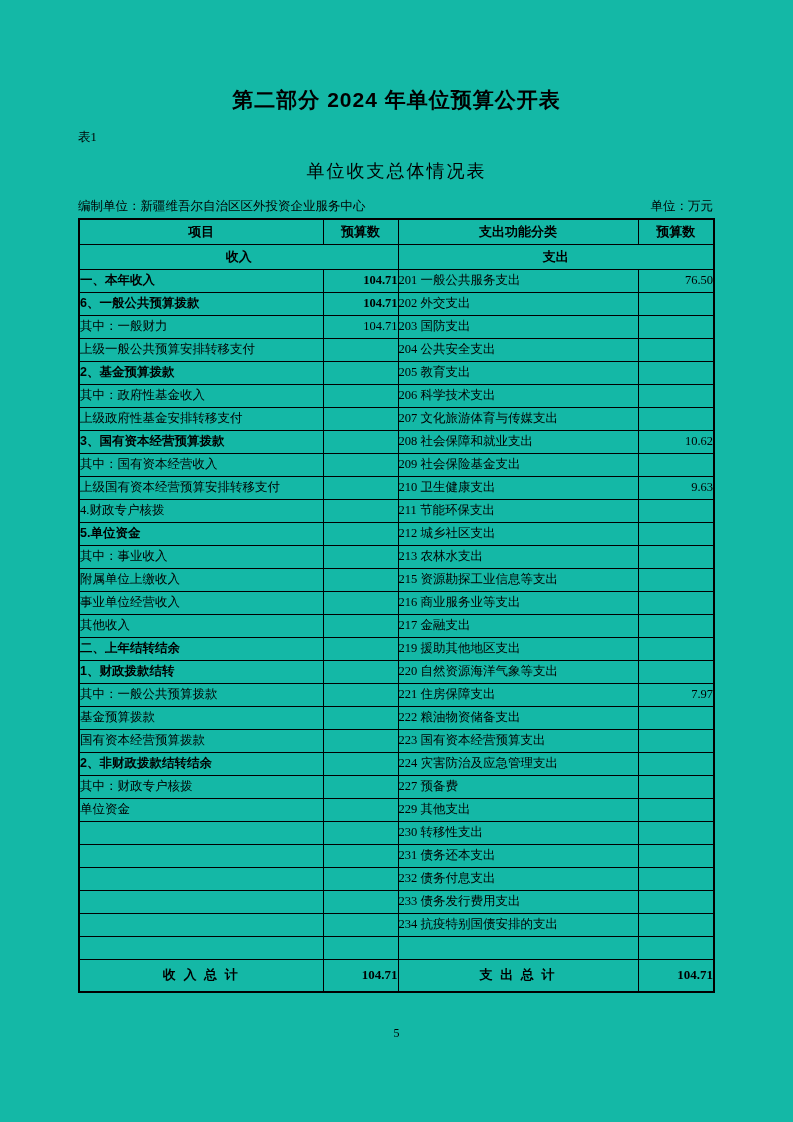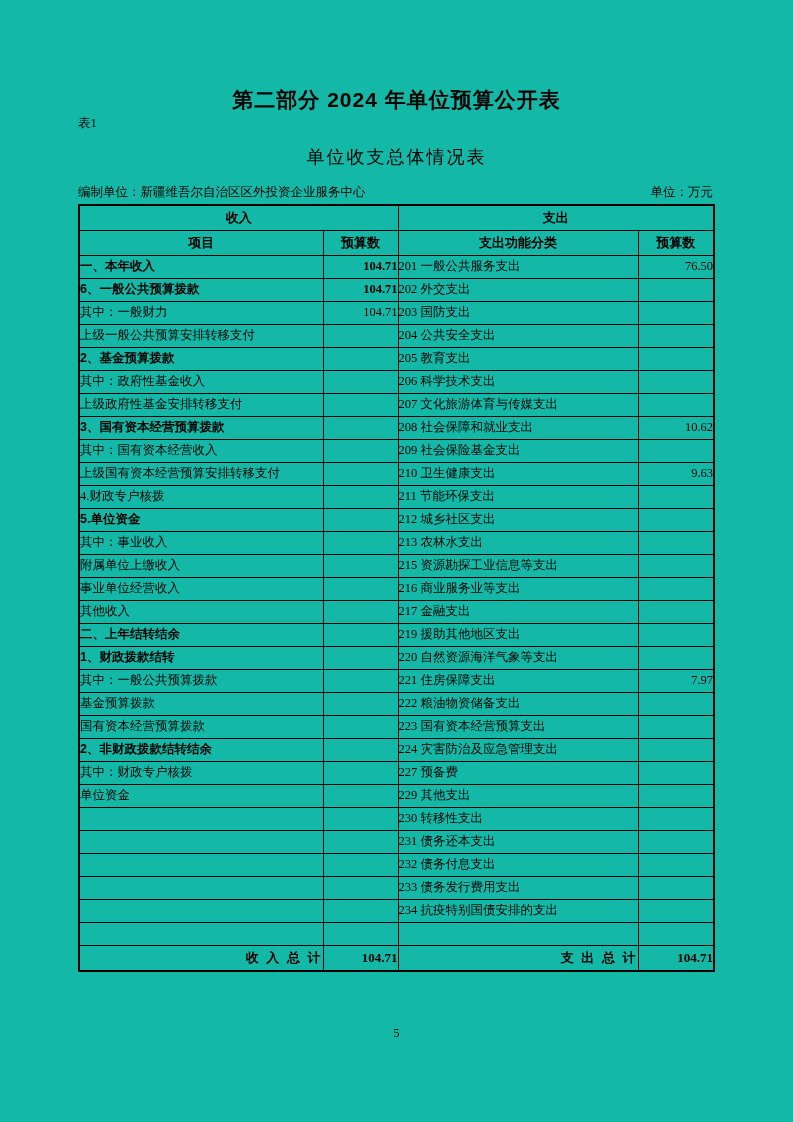--- a/index.html
+++ b/index.html
@@ -6,21 +6,21 @@
   .page {
     position:relative; width:793px; height:1122px; background:#14b8a6;
     color:#000000; font-family:"Liberation Serif","DejaVu Serif",serif;
     overflow:hidden;
   }
   .part-title {
     margin:0; padding-top:86px; text-align:center;
     font-size:21px; font-weight:bold; letter-spacing:1px;
     font-family:"Liberation Sans","DejaVu Sans",sans-serif;
   }
-  .table-label { margin:1px 0 0 78px; font-size:12.5px; }
+  .table-label { margin:15px 0 0 78px; font-size:12.5px; }
   .doc-subtitle {
     margin:13px 0 0 0; text-align:center;
     font-size:18px; font-weight:normal; letter-spacing:2px;
     font-family:"Liberation Sans","DejaVu Sans",sans-serif;
   }
   .meta-row {
     display:flex; justify-content:space-between; align-items:flex-end;
     margin:15px 0 3px 78px; width:635px; font-size:12.5px; box-sizing:border-box;
   }
   table.budget-table {
@@ -38,21 +38,21 @@
   .budget-table tbody td { height:23px; font-size:12.5px; line-height:1.1; }
   .label-cell { text-align:left; padding-left:3px; }
   .indent { padding-left:36px; }
   .bold {
     font-weight:bold;
     font-family:"Liberation Sans","DejaVu Sans",sans-serif;
   }
   .num-cell { text-align:right; padding-right:3px; }
   .num-bold { font-weight:bold; }
   .empty-row td { height:19px; }
-  .budget-table tfoot td { height:26px; font-size:13px;text-align:right; }
+  .budget-table tfoot td { height:33px; font-size:13px; }
   .total-label {
     text-align:center; font-weight:bold;
     font-family:"Liberation Sans","DejaVu Sans",sans-serif; letter-spacing:2px;
   }
   .total-num { text-align:right; font-weight:bold; padding-right:3px; }
   .page-number {
     position:absolute; top:1026px; left:0; width:100%;
     text-align:center; font-size:12px;
   }
 </style>
@@ -74,28 +74,28 @@
 
   <table class="budget-table">
     <colgroup>
       <col style="width:244px">
       <col style="width:75px">
       <col style="width:240px">
       <col style="width:76px">
     </colgroup>
     <thead>
       <tr>
-        <th colspan="2">收入</th>
-        <th colspan="2">支出</th>
-      </tr>
-      <tr>
         <th>项目</th>
         <th>预算数</th>
         <th>支出功能分类</th>
         <th>预算数</th>
+      </tr>
+      <tr>
+        <th colspan="2">收入</th>
+        <th colspan="2">支出</th>
       </tr>
     </thead>
     <tbody id="table-body">
         <tr>
           <td class="label-cell bold">一、本年收入</td>
           <td class="num-cell num-bold">104.71</td>
           <td class="label-cell">201 一般公共服务支出</td>
           <td class="num-cell">76.50</td>
         </tr>
         <tr>

